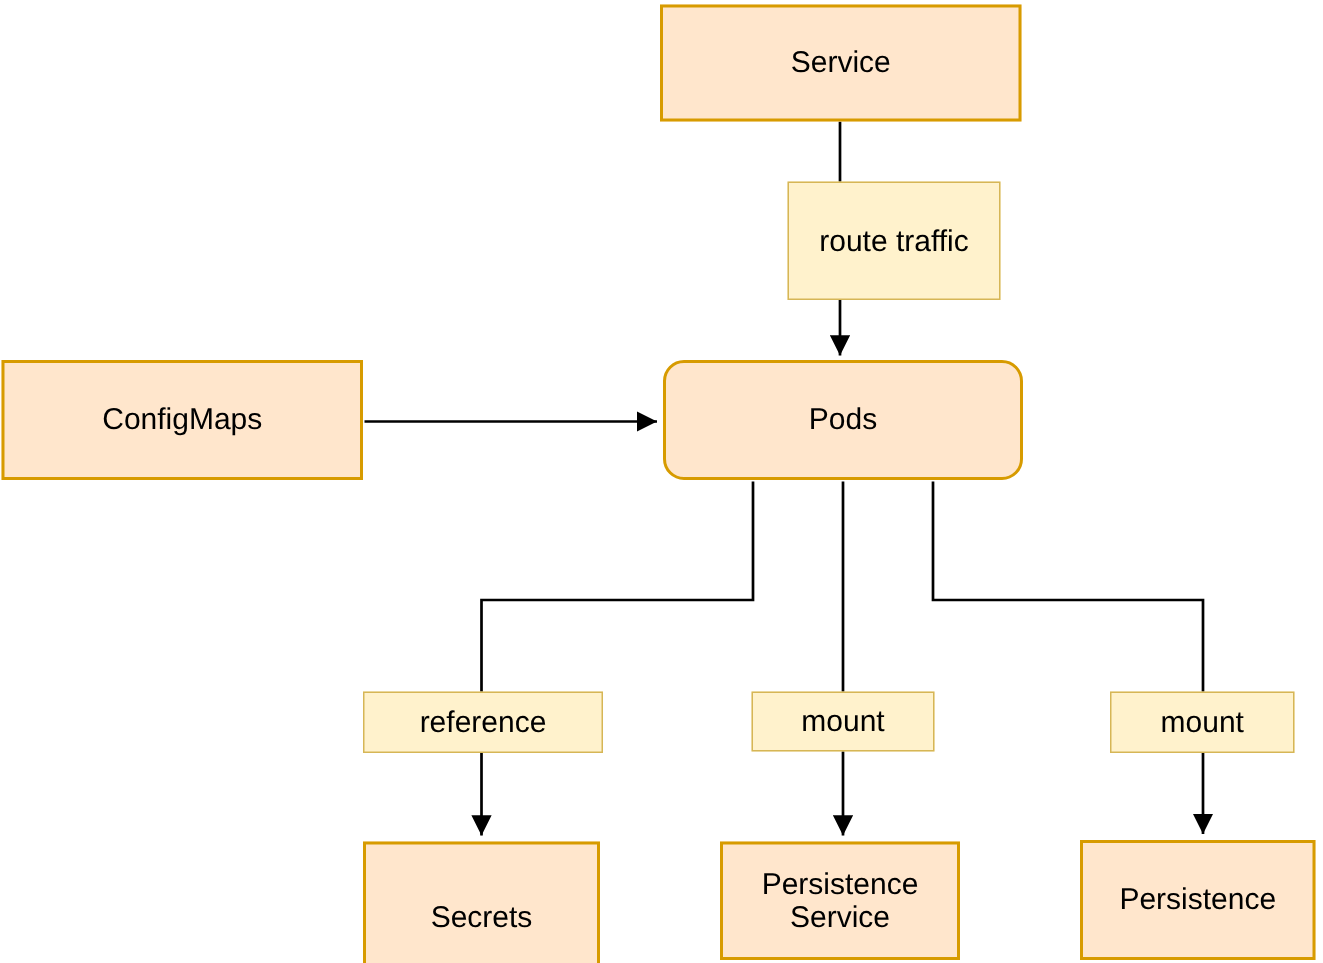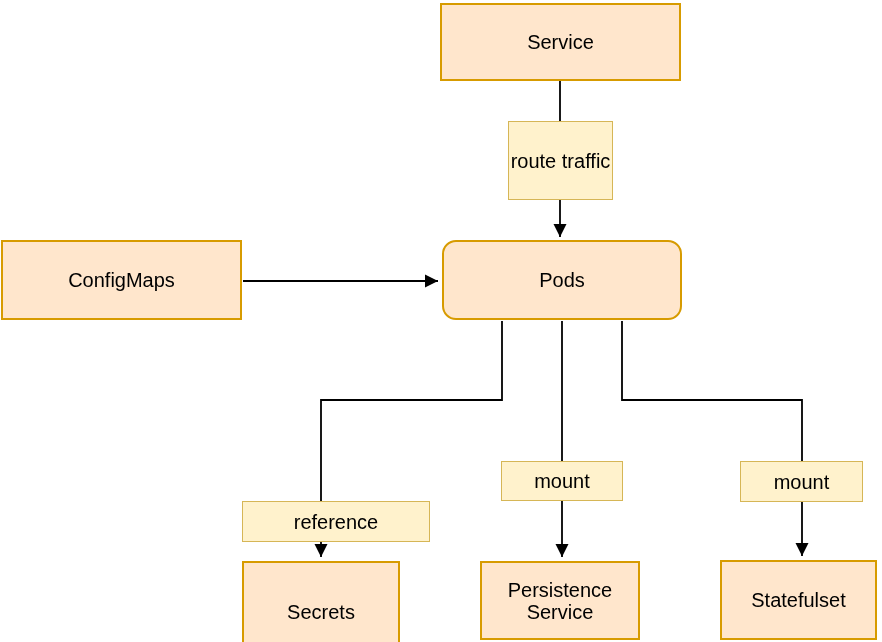--- a/index.html
+++ b/index.html
@@ -65,24 +65,24 @@
   <div class="node" style="left:440px; top:3px; width:241px; height:78px;">Service</div>
 
   <div class="node" style="left:1px; top:240px; width:241px; height:80px;">ConfigMaps</div>
 
   <div class="node" style="left:442px; top:240px; width:240px; height:80px;border-radius:14px;">Pods</div>
 
   <div class="node" style="left:242px; top:561px; width:158px; height:101px;">Secrets</div>
 
   <div class="node" style="left:480px; top:561px; width:160px; height:79px;">Persistence Service</div>
 
-  <div class="node" style="left:720px; top:560px; width:157px; height:80px;">Statefulset</div>
+  <div class="node" style="left:720px; top:560px; width:157px; height:80px;">Persistence</div>
 
-  <div class="elabel" style="left:508px; top:121px; width:105px; height:79px;">route traffic</div>
+  <div class="elabel" style="left:525px; top:121px; width:142px; height:79px;">route traffic</div>
 
 
-  <div class="elabel" style="left:242px; top:461px; width:188px; height:41px;margin-top:40px;">reference</div>
+  <div class="elabel" style="left:242px; top:461px; width:160px; height:41px;">reference</div>
 
   <div class="elabel" style="left:501px; top:461px; width:122px; height:40px;">mount</div>
 
   <div class="elabel" style="left:740px; top:461px; width:123px; height:41px;">mount</div>
 
 </div>
 
 </body></html>

